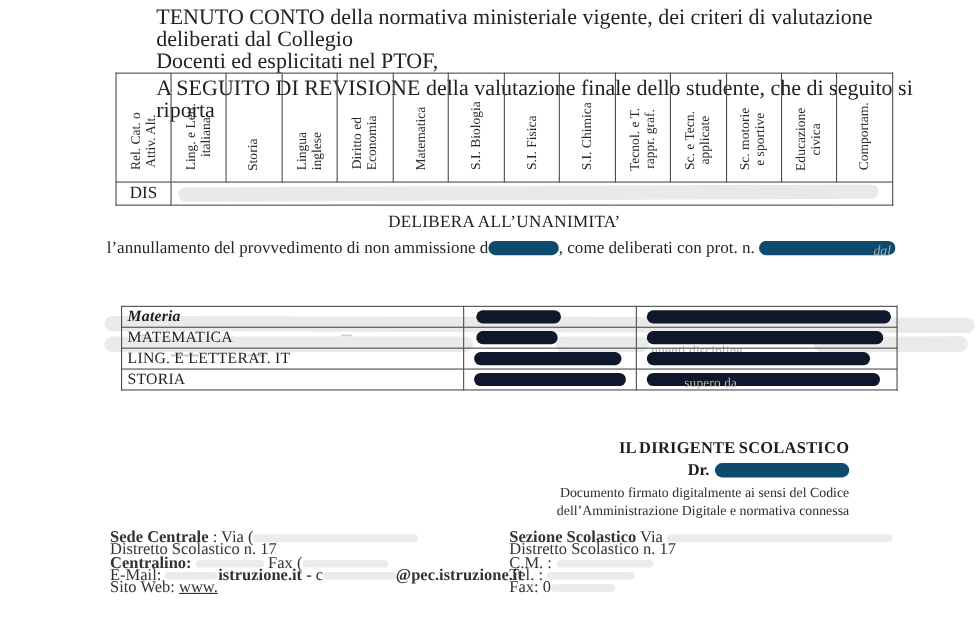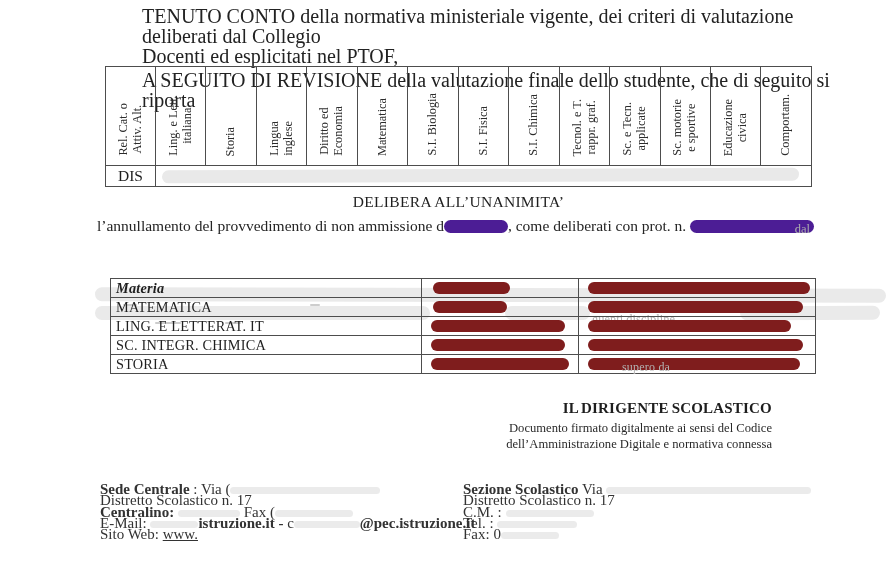--- a/index.html
+++ b/index.html
@@ -2,21 +2,21 @@
 <html><head>
 <meta charset="utf-8">
 <style>
   html,body{margin:0;padding:0;background:#fff;}
   .page{position:relative;width:888px;height:572px;background:#ffffff;overflow:hidden;
         font-family:"Liberation Serif", serif;color:#222;}
   
   .intro{position:absolute;left:97px;top:6px;width:720px;font-size:20px;line-height:20px;margin-left:45px;}
   .intro .l3{margin-top:4px;}
   
-  .rb{display:inline-block;height:13px;border-radius:7px;background:#4c1d95;vertical-align:-2px;position:relative;}
+  .rb{display:inline-block;height:13px;border-radius:7px;background:#0c4a6e;vertical-align:-2px;position:relative;font-style:italic;}
   
   .t1{position:absolute;left:105px;top:66px;width:707px;border-collapse:collapse;table-layout:fixed;}
   .t1 td{border:1px solid #4d4d4d;padding:0;}
   .t1 td.hd{height:90px;vertical-align:bottom;text-align:center;padding:3px 1px 5px;}
   .vtx{writing-mode:vertical-rl;transform:rotate(180deg);white-space:pre-line;
        font-size:12.3px;line-height:1.12;display:inline-block;color:#2b2b2b;}
   .t1 td.disc{height:20px;text-align:center;font-size:15.5px;color:#1d1d1d;}
   .t1 td.disv{height:20px;position:relative;}
   .disblob{position:absolute;left:6px;right:12px;top:3px;height:13px;background:#e9e9e9;
            border-radius:7px;transform:rotate(-0.25deg);z-index:2;}
@@ -27,21 +27,21 @@
   .par1{position:absolute;left:97px;top:217px;width:791px;font-size:15.5px;white-space:nowrap;color:#242424;}
   .rline{position:absolute;height:16px;margin-top:48px;}
   .rblk{position:absolute;background:#eaeaea;border-radius:7px;height:14px;top:0;}
   .fragment{position:absolute;font-size:12.5px;color:#adadad;white-space:nowrap;}
   .dash{position:absolute;height:2px;background:#cdcdcd;border-radius:1px;bottom:-2px;}
   
   .t2{position:absolute;left:110px;top:278px;width:705px;border-collapse:collapse;table-layout:fixed;padding-left:25px;}
   .t2 td{border:1px solid #4d4d4d;height:18px;font-size:14.3px;letter-spacing:0.2px;
          padding:0 0 0 5px;vertical-align:middle;color:#1f1f1f;}
   .t2 .mat{font-weight:bold;font-style:italic;}
-  .cb{height:12px;border-radius:6px;background:#7f1d1d;position:relative;margin-left:4px;}
+  .cb{height:12px;border-radius:6px;background:#0f172a;position:relative;margin-left:4px;}
   .cbfaint{position:absolute;bottom:-5px;left:34px;font-size:12px;color:#b3b3b3;white-space:nowrap;}
   
   .sig{position:absolute;left:468px;top:400px;width:304px;text-align:right;color:#1e1e1e;}
   .sig .t{font-weight:bold;font-size:15px;letter-spacing:0.2px;word-spacing:-1px;}
   .sig .dr{margin-top:3px;font-weight:bold;font-size:15px;}
   .sig .dr .rb{width:122px;margin-left:5px;}
   .sig .note{font-size:12.6px;line-height:15.5px;margin-top:4px;color:#2a2a2a;}
   
   .foot{position:absolute;font-size:15px;line-height:11.3px;color:#333;}
   .fL{left:100px;top:484px;}
@@ -164,44 +164,36 @@
     <tr>
       <td>LING. E LETTERAT. IT</td>
       <td>
             <div class="cb" style="width:134px;"></div>
           </td>
       <td>
             <div class="cb" style="width:203px;"></div>
           </td>
     </tr>
     <tr>
-      <td>SC. INTEGR. CHIMICA</td>
-      <td>
-            <div class="cb" style="width:134px;"></div>
-          </td>
-      <td>
-            <div class="cb" style="width:215px;"></div>
-          </td>
-    </tr>
-    <tr>
       <td>STORIA</td>
       <td>
             <div class="cb" style="width:138px;"></div>
           </td>
       <td>
             <div class="cb" style="width:212px;">
               <span class="cbfaint">supero da</span>
             </div>
           </td>
     </tr>
   </tbody>
     </table>
 
   <div class="sig">
     <div class="t">IL DIRIGENTE SCOLASTICO</div>
+    <div class="dr"><span>Dr.</span><span class="rb"></span></div>
     <div class="note">
       <div>Documento firmato digitalmente ai sensi del Codice</div>
       <div>dell’Amministrazione Digitale e normativa connessa</div>
     </div>
   </div>
 
   <div class="foot fL">
     <div><span class="fb">Sede Centrale</span> <span>: Via (</span><span class="frb" style="width:150px;"></span></div>
     <div>Distretto Scolastico n. 17</div>
     <div><span class="fb">Centralino:</span> <span class="frb" style="width:62px;"></span> <span>Fax (</span><span class="frb" style="width:78px;"></span></div>

